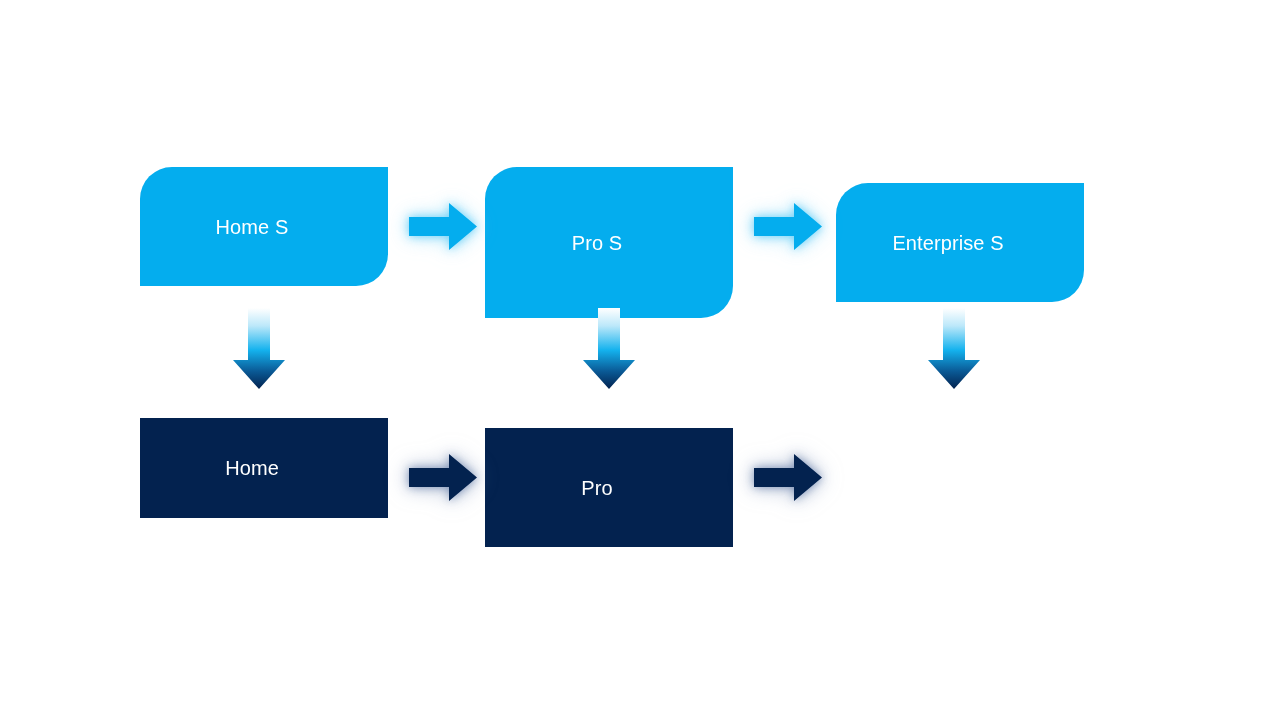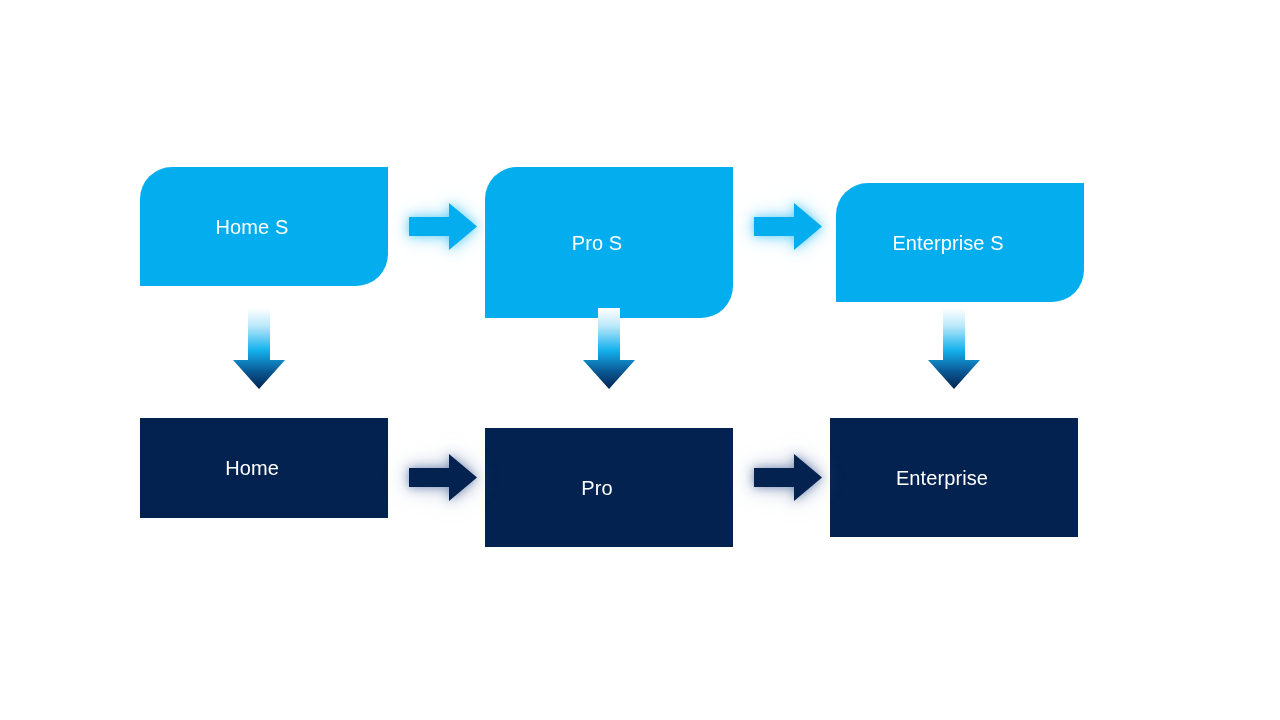--- a/index.html
+++ b/index.html
@@ -146,23 +146,20 @@
   </div>
 
   <div class="node node--product" style="left:140px; top:418px; width:248px; height:100px;">
     <span class="node-label">Home</span>
   </div>
 
   <div class="node node--product" style="left:485px; top:428px; width:248px; height:119px;">
     <span class="node-label">Pro</span>
   </div>
 
-  <div class="node node--product" style="left:830px; top:418px; width:248px; height:119px;">
-    <span class="node-label">Enterprise</span>
-  </div>
 
   <div class="arrow" style="left:409px; top:453px; width:69px; height:49px;">
     <svg width="69" height="49" viewBox="0 0 69 49" class="glow-dark" aria-hidden="true">
       <path d="M0,15 L40,15 L40,1 L68,24.5 L40,48 L40,34 L0,34 Z" fill="#03224F"></path>
     </svg>
   </div>
 
   <div class="arrow" style="left:754px; top:453px; width:69px; height:49px;">
     <svg width="69" height="49" viewBox="0 0 69 49" class="glow-dark" aria-hidden="true">
       <path d="M0,15 L40,15 L40,1 L68,24.5 L40,48 L40,34 L0,34 Z" fill="#03224F"></path>

